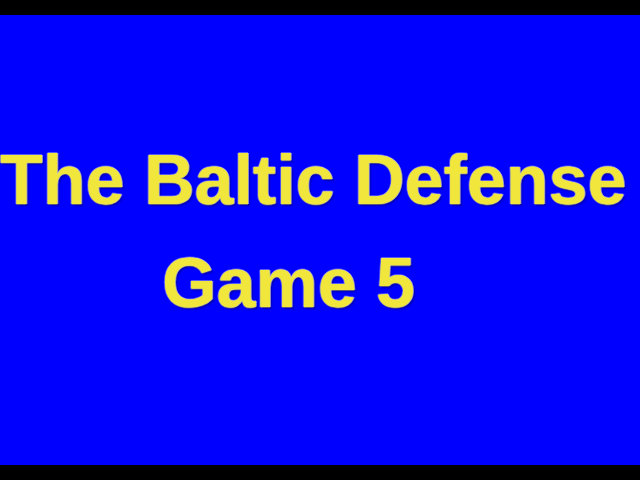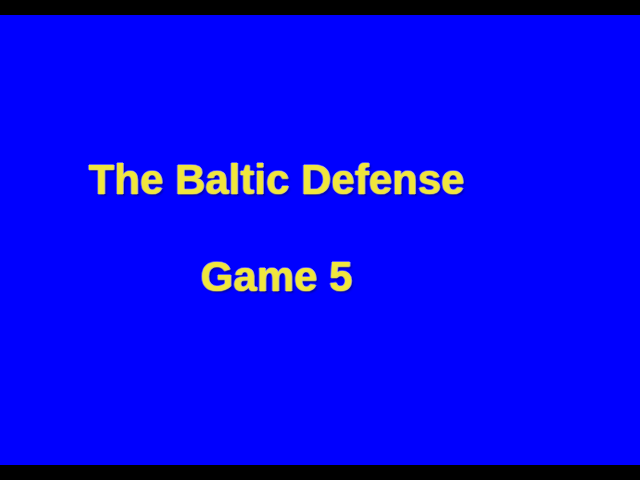--- a/index.html
+++ b/index.html
@@ -45,40 +45,41 @@
     z-index: 1;
   }
 
   .slide-line {
     position: absolute;
     left: 0;
     width: 553px;
     text-align: center;
     font-family: "Liberation Sans", sans-serif;
     font-weight: bold;
-    font-size: 42px;
+    font-size: 70px;
     line-height: 54px;
     letter-spacing: 0px;
     color: #f0e63c;
     white-space: nowrap;
     -webkit-font-smoothing: none;
     text-shadow:
        1px  0px 0px rgba(255,255,210,0.55),
       -1px  0px 0px rgba(255,255,210,0.35),
        0px  1px 0px rgba(200,190,60,0.45),
        0px -1px 0px rgba(255,255,220,0.35),
        2px  2px 2px rgba(0,0,90,0.45);
   }
 
   #slide-title {
     top: 138px;
   }
 
   #slide-subtitle {
-    top: 235px;
+    top: 241px;
+    padding-left: 12px;
   }
 </style>
 </head>
 <body>
 
 <div id="video-frame">
 
   <div id="letterbox-top"></div>
 
   <div id="slide-stage">

